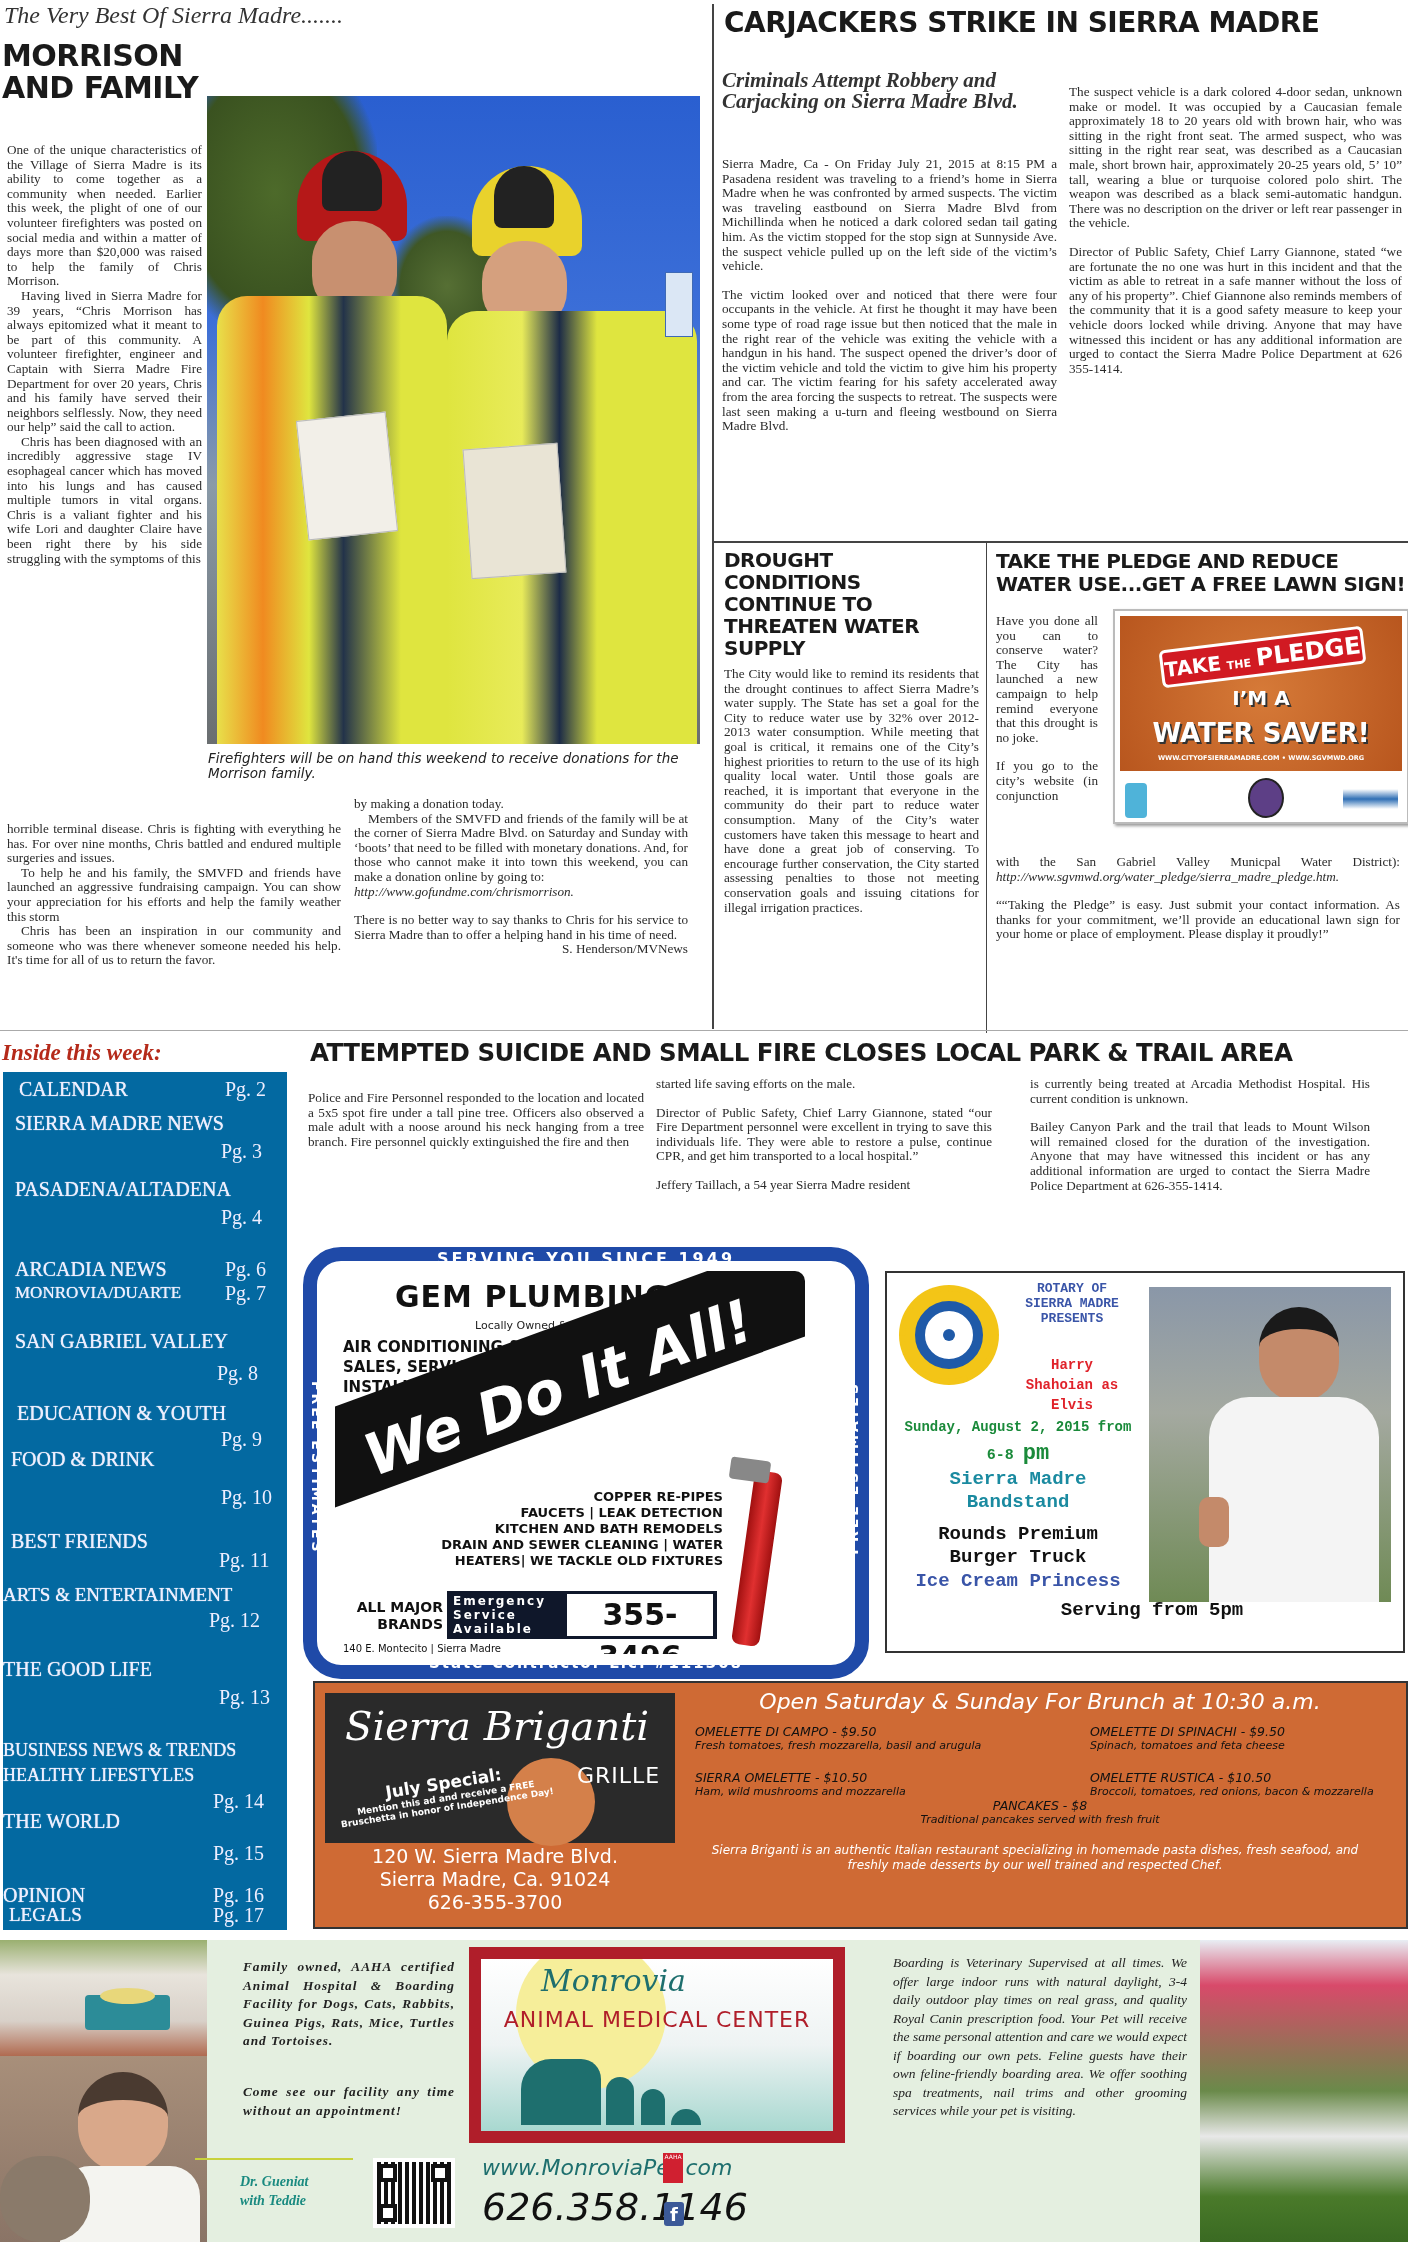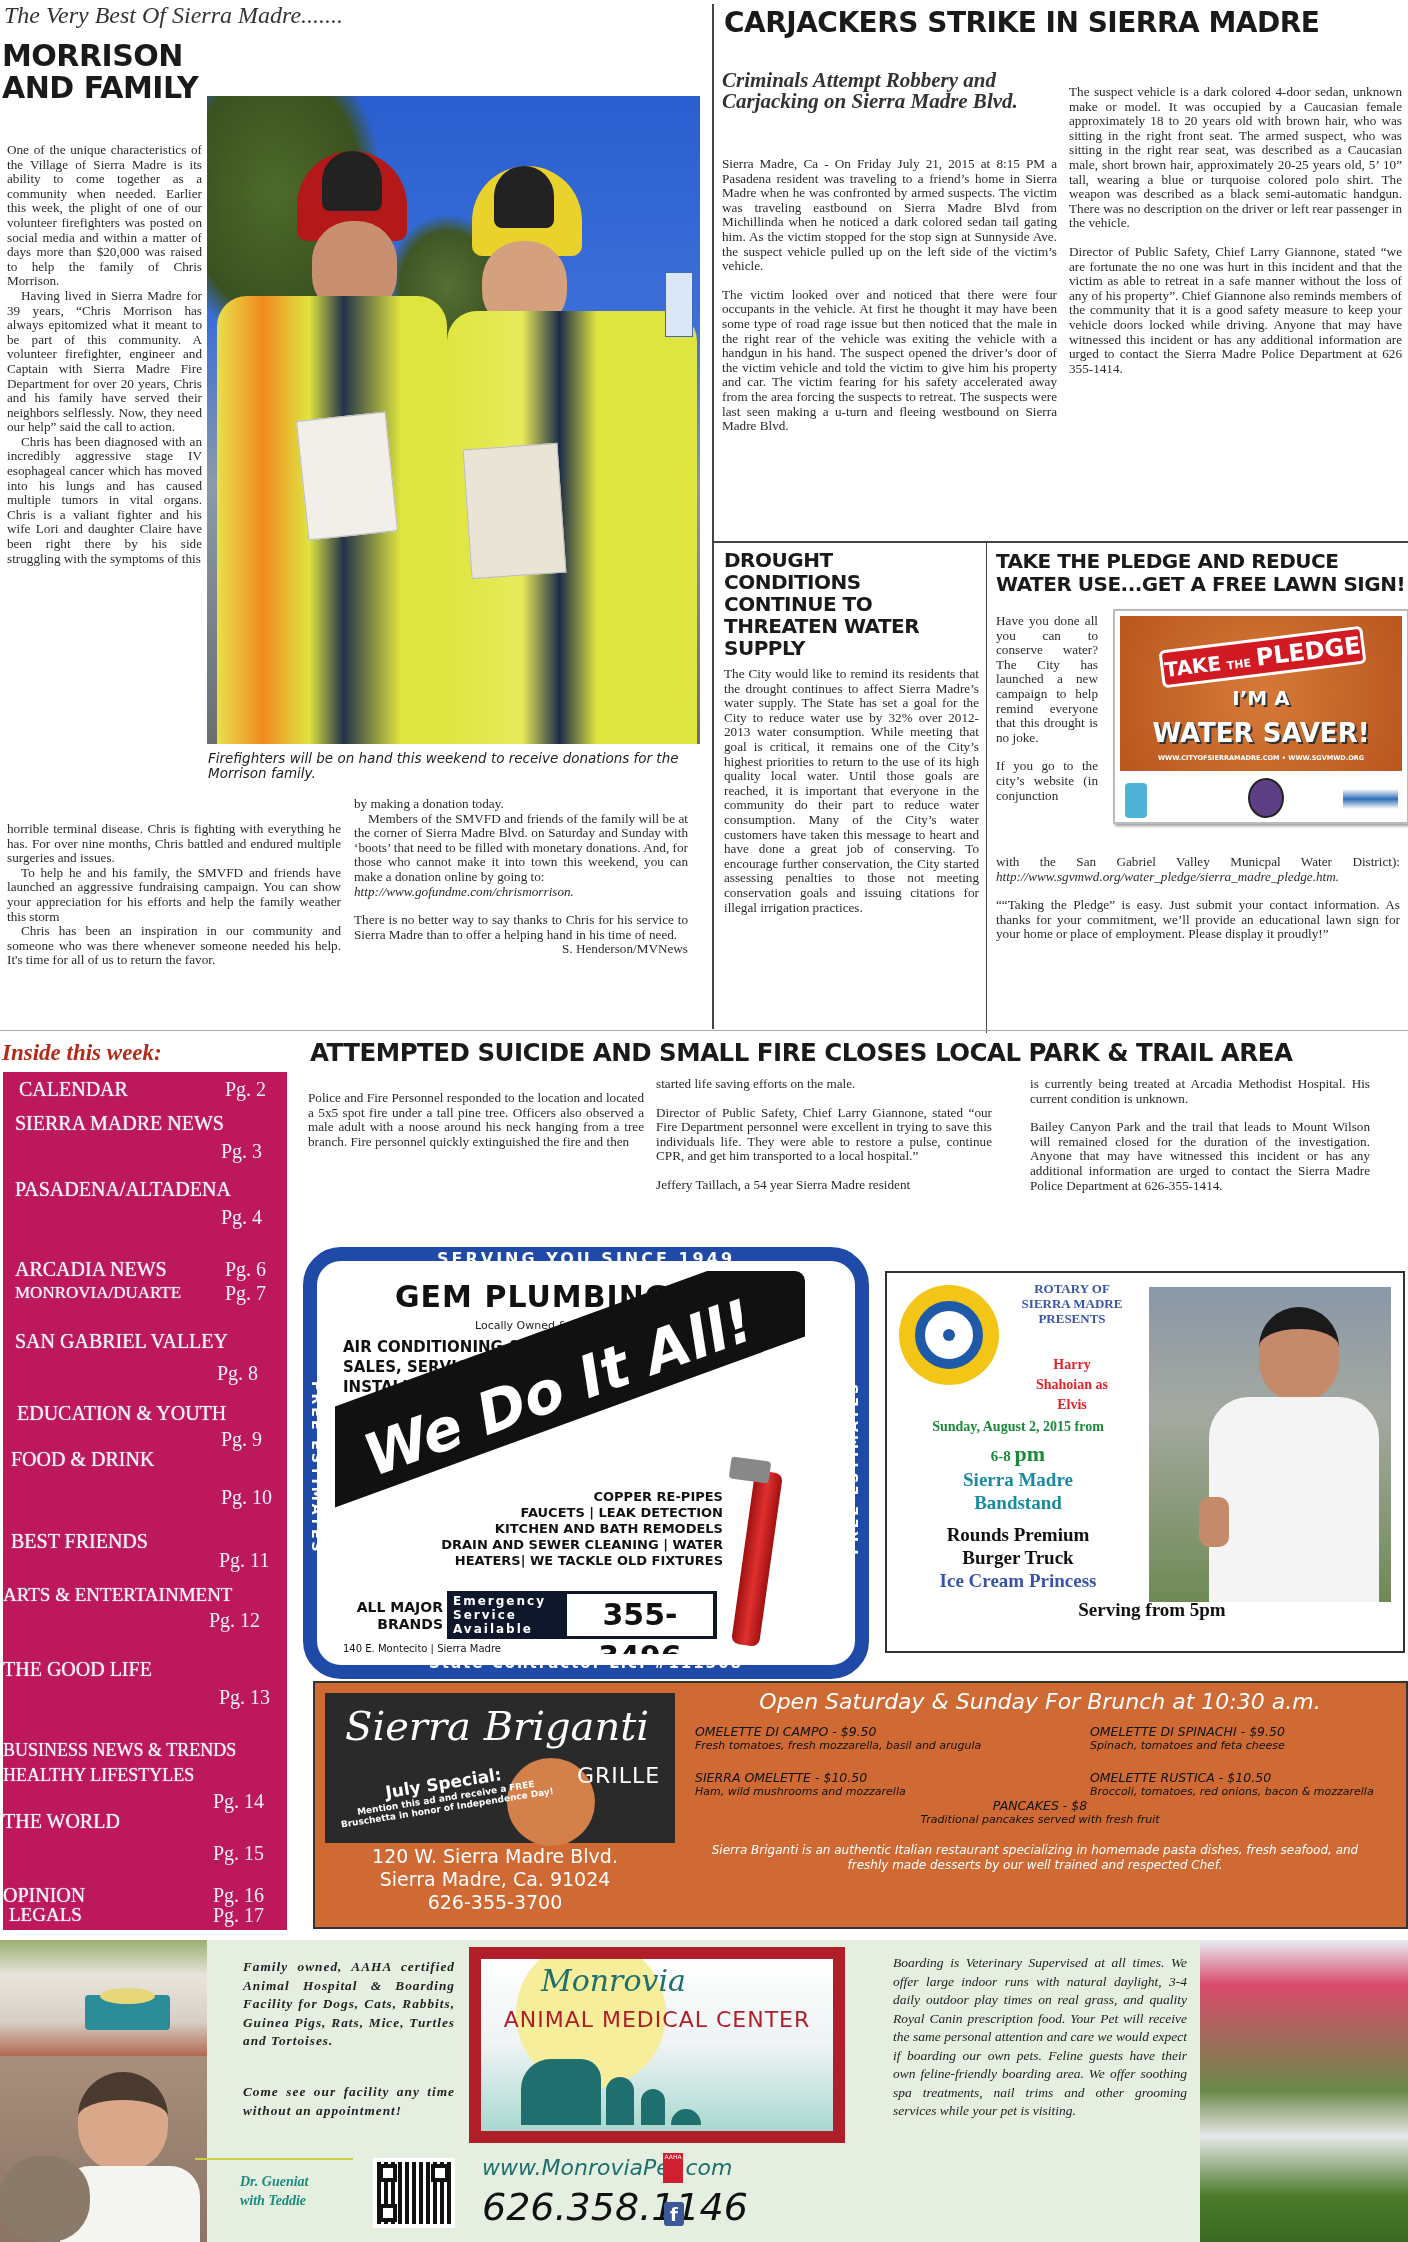--- a/index.html
+++ b/index.html
@@ -8,21 +8,21 @@
 .sans{font-family:"DejaVu Sans","Liberation Sans",sans-serif}
 .head{font-family:"DejaVu Sans","Liberation Sans",sans-serif;font-weight:bold;color:#1a1a1a;letter-spacing:-0.5px;line-height:1.05}
 .body{font-size:13.2px;line-height:14.6px;text-align:justify;color:#2a2a2a}
 .body p{margin:0}
 .body p.ind{text-indent:14px}
 .body p.gap{margin-top:14px}
 .vline{position:absolute;background:#444;width:2px}
 .hline{position:absolute;background:#444;height:2px}
 
 
-.toc{background:#be185d;color:#f2f2f2}
+.toc{background:#0369a1;color:#f2f2f2}
 .toc .item{position:absolute;font-size:20px;line-height:22px;color:#eef;text-shadow:0 0 1px #fff}
 .toc .pg{position:absolute;font-size:20px;line-height:22px;color:#eef}
 
 
 .gem{border:14px solid #1f4aa8;border-radius:38px;background:#fff}
 
 .rot{border:2px solid #333;background:#fff}
 
 .brig{background:#cf6a34;border:2px solid #333}
 
@@ -204,21 +204,21 @@
     </div>
     <div class="sans" style="position:absolute;left:8px;top:372px;font-size:10px;color:#111;">140 E. Montecito | Sierra Madre</div>
     <div style="position:absolute;left:408px;top:200px;width:28px;height:175px;background:linear-gradient(90deg,#a01010,#e03030,#a01010);border-radius:8px;transform:rotate(8deg);"></div>
     <div style="position:absolute;left:395px;top:188px;width:40px;height:22px;background:#888;border-radius:4px;transform:rotate(8deg);"></div>
   </div>
   <div class="sans" style="position:absolute;left:-12px;top:120px;width:20px;writing-mode:vertical-rl;color:#fff;font-weight:bold;font-size:14px;letter-spacing:3px;">FREE ESTIMATES</div>
   <div class="sans" style="position:absolute;right:-10px;top:120px;width:20px;writing-mode:vertical-rl;transform:rotate(180deg);color:#fff;font-weight:bold;font-size:14px;letter-spacing:3px;">FREE ESTIMATES</div>
   <div class="sans" style="position:absolute;left:0;top:393px;width:538px;text-align:center;color:#fff;font-weight:bold;font-size:15px;letter-spacing:2px;">State Contractor Lic. #111308</div>
 </div>
 
-<div class="abs rot" style="left:885px;top:1271px;width:520px;height:382px;">
+<div class="abs rot" style="left:885px;top:1271px;width:520px;height:382px;font-family:Liberation Mono, monospace;">
   <div style="position:absolute;left:12px;top:12px;width:100px;height:100px;border-radius:50%;background:#f3c517;border:6px dashed #f3c517;">
     <div style="position:absolute;left:10px;top:10px;width:68px;height:68px;border-radius:50%;border:10px solid #1f5aa8;background:#fff;"></div>
     <div style="position:absolute;left:38px;top:38px;width:12px;height:12px;border-radius:50%;background:#1f5aa8;"></div>
   </div>
   <div style="position:absolute;left:115px;top:8px;width:140px;text-align:center;font-weight:bold;font-size:13px;line-height:15px;color:#3a55a8;">
     <div>ROTARY OF</div>
     <div>SIERRA MADRE</div>
     <div>PRESENTS</div>
   </div>
   <div style="position:absolute;left:115px;top:82px;width:140px;text-align:center;font-weight:bold;font-size:14px;line-height:20px;color:#e0222a;">

